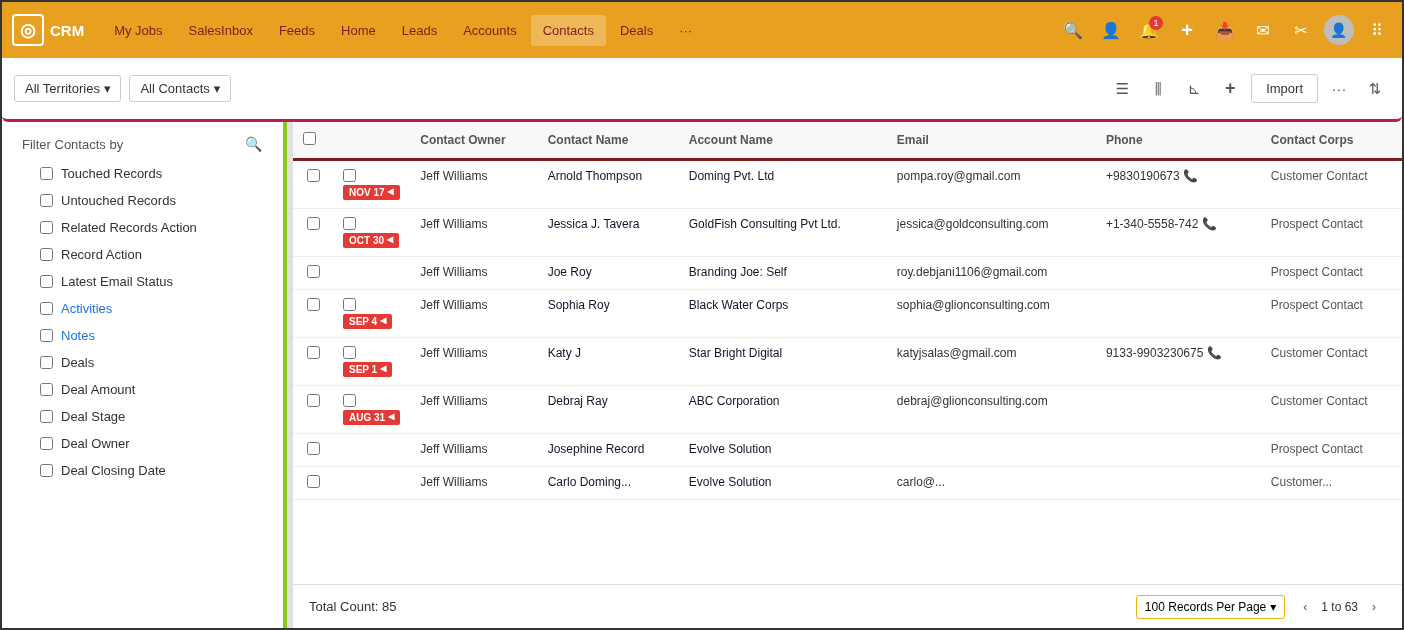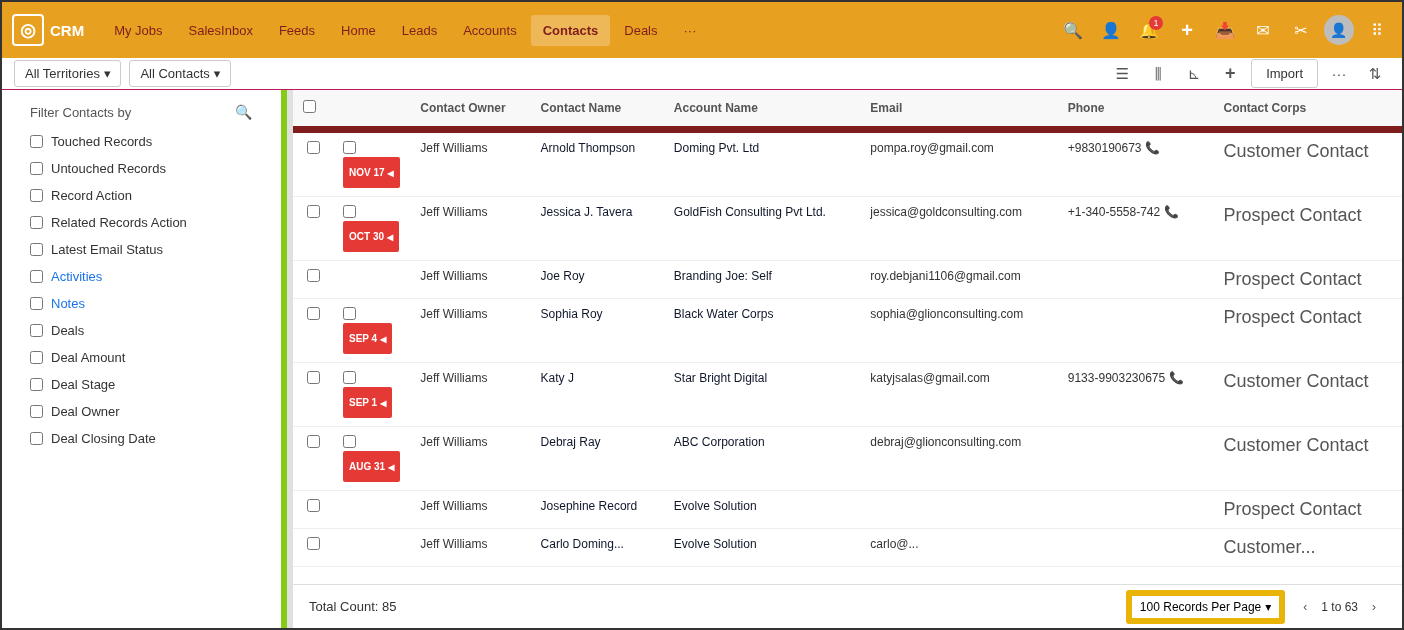--- a/index.html
+++ b/index.html
@@ -53,21 +53,21 @@
     .nav-item {
       color: #7f1d1d;
       padding: 8px 12px;
       cursor: pointer;
       border-radius: 3px;
       font-size: 13px;
       white-space: nowrap;
     }
     .nav-item.active {
       background: rgba(255,255,255,0.25);
-      font-weight: bold;
+      font-weight: normal;
     }
     .nav-right {
       display: flex;
       align-items: center;
       gap: 8px;
       color: #fff;
     }
     .nav-icon-btn {
       width: 30px;
       height: 30px;
@@ -102,27 +102,28 @@
       display: flex;
       align-items: center;
       justify-content: center;
       font-size: 14px;
       cursor: pointer;
     }
 
     
     .toolbar {
       background: #fff;
-      border-bottom: 1px solid #be185d;
+      border-bottom: 3px solid #be185d;
       display: flex;
       align-items: center;
       padding: 0 12px;
-      height: 32px;
+      height: 64px;
       flex-shrink: 0;
       gap: 8px;
+      border-radius: 6px;
     }
     .toolbar-left {
       display: flex;
       align-items: center;
       gap: 8px;
       flex: 1;
     }
     .dropdown-btn {
       display: flex;
       align-items: center;
@@ -168,24 +169,24 @@
     .main-content {
       display: flex;
       flex: 1;
       overflow: hidden;
     }
 
     
     .sidebar {
       width: 285px;
       flex-shrink: 0;
-      border-right: 6px solid #84cc16;
+      border-right: 4px solid #84cc16;
       background: #fff;
       overflow-y: auto;
-      padding: 10px 16px;
+      padding: 10px 8px;
     }
     .sidebar-header {
       display: flex;
       align-items: center;
       justify-content: space-between;
       padding: 4px 12px 8px;
       font-size: 13px;
       color: #555;
       font-weight: normal;
     }
@@ -195,20 +196,21 @@
       font-size: 14px;
     }
     .sidebar-item {
       display: flex;
       align-items: center;
       padding: 6px 12px;
       cursor: pointer;
       font-size: 13px;
       color: #333;
       gap: 8px;
+      margin-left: 18px;
     }
     .sidebar-item input[type="checkbox"] {
       width: 13px;
       height: 13px;
       cursor: pointer;
       flex-shrink: 0;
     }
     .sidebar-item label { cursor: pointer; }
     .sidebar-item-blue { color: #1a73e8; }
 
@@ -240,66 +242,66 @@
       background: #f8f8f8;
       border-bottom: 1px solid #ddd;
     }
     th {
       padding: 10px 10px;
       text-align: left;
       font-size: 12px;
       color: #555;
       font-weight: 600;
       white-space: nowrap;
-      border-bottom: 7px solid #7f1d1d;
+      border-bottom: 3px solid #7f1d1d;
     }
     th:first-child { width: 40px; }
     th:nth-child(2) { width: 50px; }
     td {
       padding: 8px 10px;
       font-size: 12px;
       color: #333;
       border-bottom: 1px solid #eee;
       vertical-align: top;
     }
     .link-blue { color: #0f172a; cursor: pointer; }
     .tag-badge {
       display: inline-flex;
-      align-items: flex-end;
-      padding: 10px 6px;
+      align-items: flex-start;
+      padding: 2px 6px;
       border-radius: 2px;
       color: #fff;
       font-size: 10px;
       font-weight: bold;
       white-space: nowrap;
       gap: 3px;
     }
     .tag-red { background: #e53935; }
     .checkbox-cell { text-align: center; }
     .phone-cell { white-space: nowrap; display: flex; align-items: center; gap: 4px; }
-    .contact-type { color: #555; font-size: 18px; }
+    .contact-type { color: #555; font-size: 12px; }
 
     
     .footer {
       border-top: 1px solid #ddd;
       background: #fff;
       display: flex;
       align-items: center;
       justify-content: space-between;
       padding: 0 16px;
       height: 44px;
       flex-shrink: 0;
     }
     .footer-count { font-size: 13px; color: #333; }
     .footer-right { display: flex; align-items: center; gap: 8px; }
     .per-page-select {
       display: flex;
       align-items: center;
       gap: 4px;
-      border: 6px solid #eab308;
+      border: 1px solid #eab308;
       border-radius: 3px;
       padding: 4px 8px;
       cursor: pointer;
       font-size: 12px;
       background: #fff;
     }
     .pagination {
       display: flex;
       align-items: center;
       gap: 4px;
@@ -396,25 +398,25 @@
       <div class="sidebar-item">
         <input type="checkbox" style="">
         <label>Touched Records</label>
       </div>
       <div class="sidebar-item">
         <input type="checkbox" style="">
         <label>Untouched Records</label>
       </div>
       <div class="sidebar-item">
         <input type="checkbox" style="">
+        <label>Related Records Action</label>
+      </div>
+      <div class="sidebar-item">
+        <input type="checkbox" style="">
         <label>Record Action</label>
-      </div>
-      <div class="sidebar-item">
-        <input type="checkbox" style="">
-        <label>Related Records Action</label>
       </div>
       <div class="sidebar-item">
         <input type="checkbox" style="">
         <label>Latest Email Status</label>
       </div>
       <div class="sidebar-item">
         <input type="checkbox" style="">
         <label class="sidebar-item-blue">Activities</label>
       </div>
       <div class="sidebar-item">

